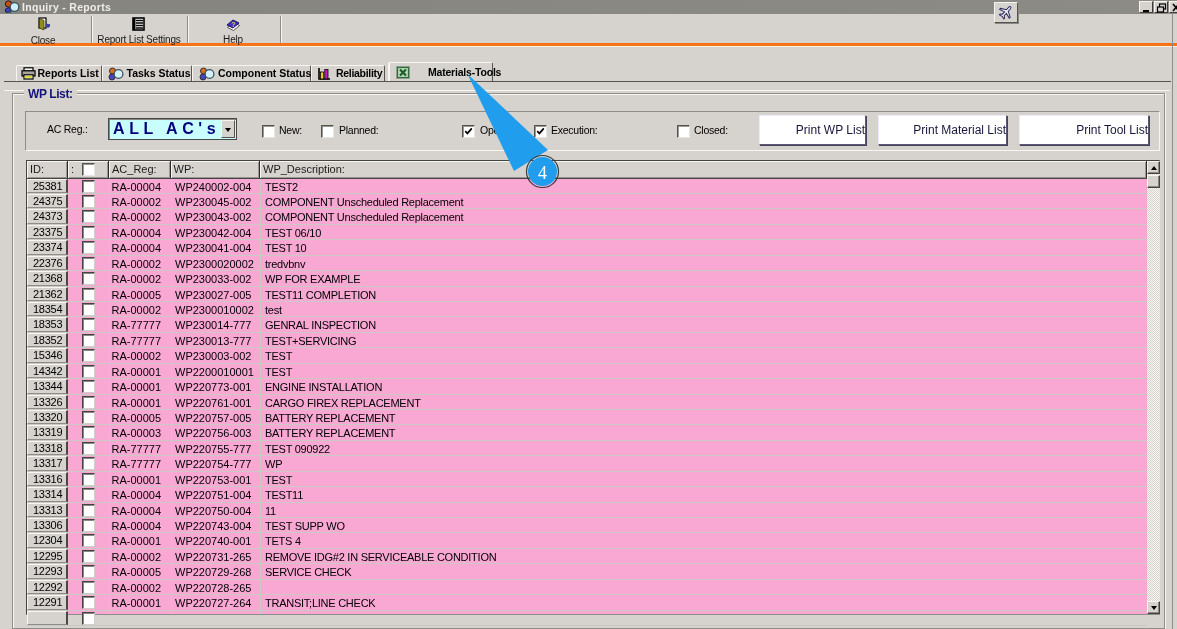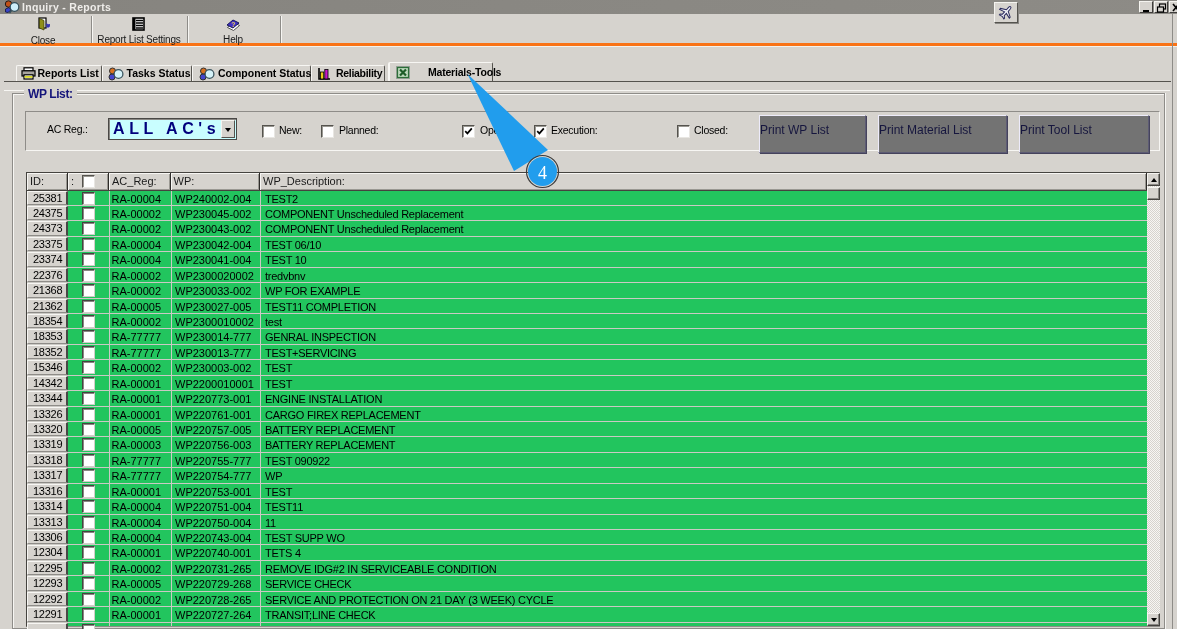--- a/index.html
+++ b/index.html
@@ -55,27 +55,27 @@
   color:#00007d; letter-spacing:4.6px; }
 #combo .drop { position:absolute; right:1px; top:1px; width:14px; height:18px; background:#d6d3ce;
   border:1px solid; border-color:#f5f4f0 #55534e #55534e #f5f4f0; }
 #combo .drop i { position:absolute; left:3px; top:7px; width:0; height:0;
   border:3.5px solid transparent; border-top:4px solid #000; }
 
 .cb { position:absolute; width:13px; height:13px; background:#fff;
   border:1px solid; border-color:#55534e #e8e6e2 #e8e6e2 #55534e;
   box-shadow:inset 1px 1px 0 #9a9892; }
 
-.pbtn { position:absolute; top:115px; height:38px; background:#737373;
+.pbtn { position:absolute; top:115px; height:30px; background:#ffffff;
   border:1px solid; border-color:#edebfb #5d5b74 #5d5b74 #edebfb;
-  box-shadow:1px 1px 0 #45435c; text-align:left; font-size:12px; color:#16163e;
+  box-shadow:1px 1px 0 #45435c; text-align:right; font-size:12px; color:#16163e;
   line-height:29px; }
 
 
-#grid { position:absolute; left:26px; top:172px; width:1134px; height:455px; background:#22c55e;
+#grid { position:absolute; left:26px; top:160px; width:1134px; height:455px; background:#f9a8d4;
   border:1px solid; border-color:#45433f #8e8c88 #8e8c88 #45433f; }
 #ghead { position:absolute; left:0; top:0; width:1132px; height:18px; background:#d6d3ce;
   border-bottom:1px solid #45433f; }
 .hc { position:absolute; top:0; height:17px; background:#d6d3ce;
   border-right:1px solid #2e2c2a;
   box-shadow:inset 1px 1px 0 #f7f6f3, inset -1px -1px 0 #9a9892;
   font-size:11px; color:#1a1a1a; line-height:16px; padding-left:3px; }
 
 .row { position:absolute; left:0; width:1120px; height:15.43px;
   border-bottom:1px solid #cbc9c4; font-size:11px; letter-spacing:-0.25px; color:#000; }
@@ -431,21 +431,20 @@
       <div class="rcb"></div>
       <span class="c1">RA-00005</span>
       <span class="c2">WP220729-268</span>
       <span class="c3">SERVICE CHECK</span>
     </div>
 <div class="row" style="top:418.68px">
       <div class="idc">12292</div>
       <div class="rcb"></div>
       <span class="c1">RA-00002</span>
       <span class="c2">WP220728-265</span>
-      <span class="c3">SERVICE AND PROTECTION ON 21 DAY (3 WEEK) CYCLE</span>
     </div>
 <div class="row" style="top:434.11px">
       <div class="idc">12291</div>
       <div class="rcb"></div>
       <span class="c1">RA-00001</span>
       <span class="c2">WP220727-264</span>
       <span class="c3">TRANSIT;LINE CHECK</span>
     </div>
 <div class="row" style="top:449.54px">
       <div class="idc"></div>

